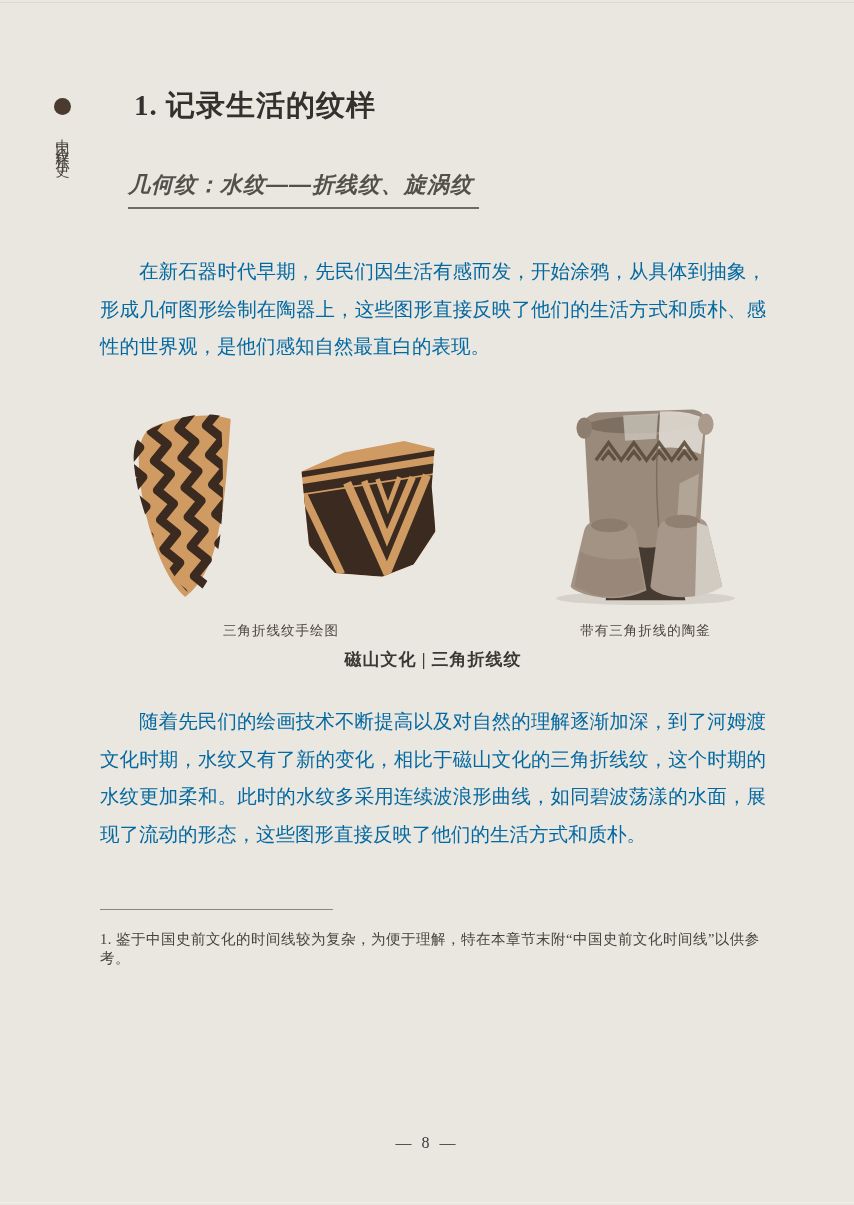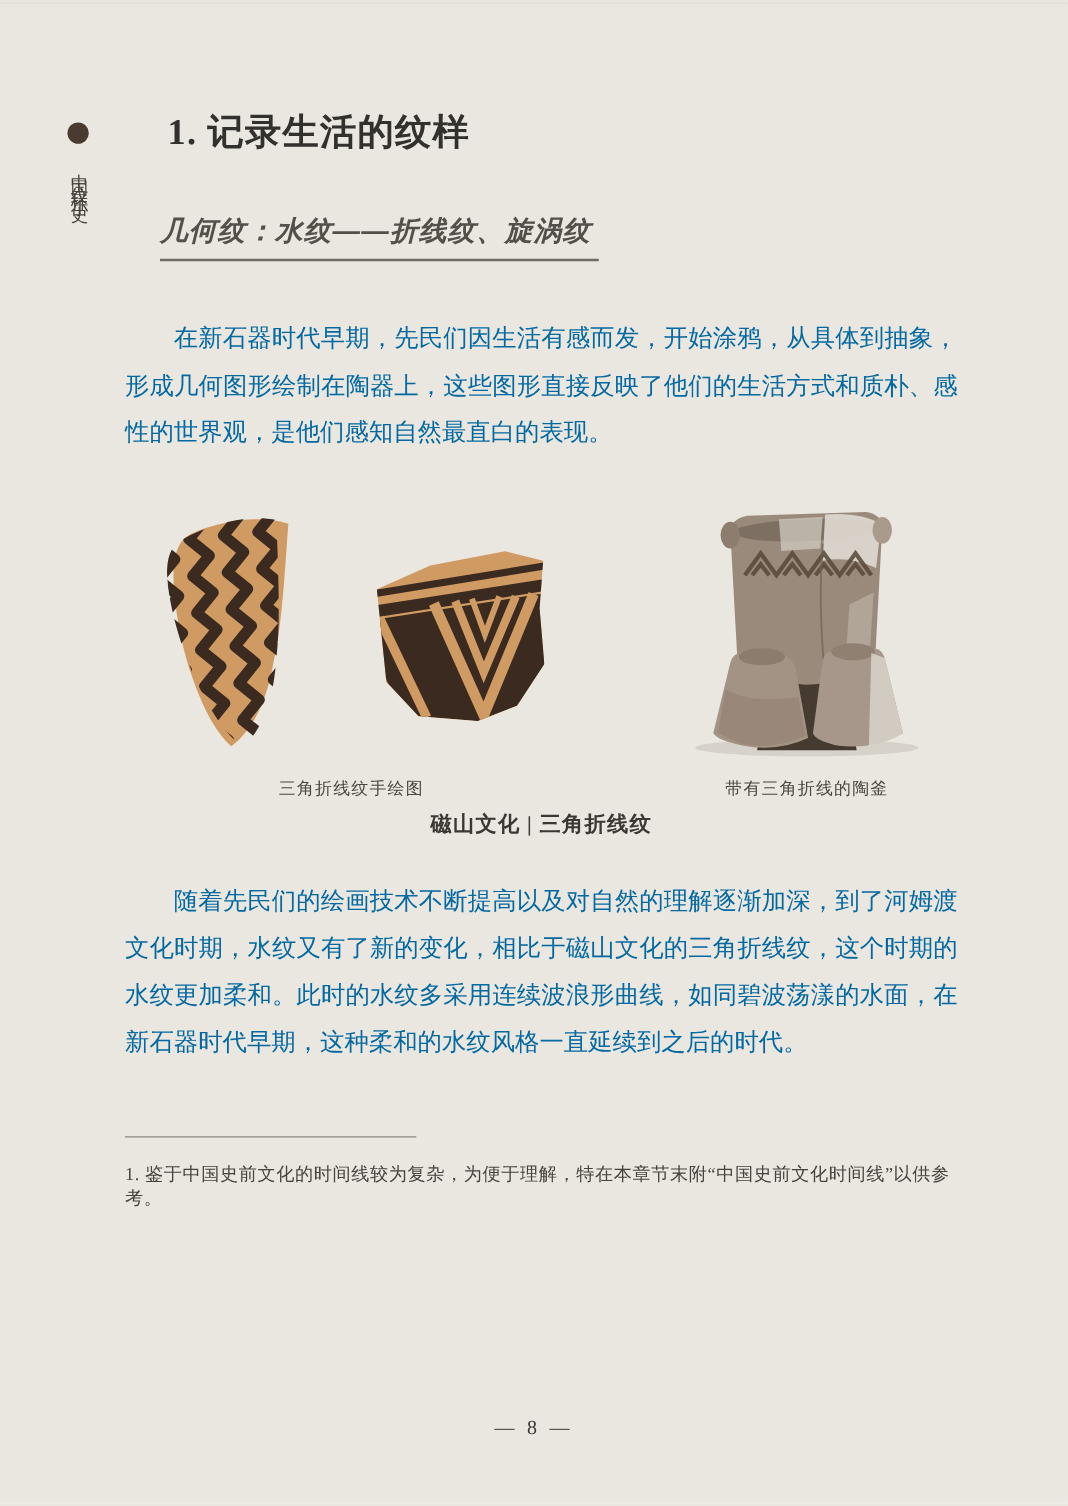--- a/index.html
+++ b/index.html
@@ -177,21 +177,21 @@
           <ellipse cx="153" cy="129" rx="18" ry="7" fill="#8f8071"></ellipse>
           <path d="M 168,130 L 179,134 L 194,196 Q 182,204 166,206 Z" fill="#d8d3cb" opacity="0.85"></path>
         </svg>
         <div class="fig-caption">带有三角折线的陶釜</div>
       </div>
 
     </div>
     <figcaption class="fig-main-caption">磁山文化 | 三角折线纹</figcaption>
   </figure>
 
-  <p class="body-text para-after-figure">随着先民们的绘画技术不断提高以及对自然的理解逐渐加深，到了河姆渡文化时期，水纹又有了新的变化，相比于磁山文化的三角折线纹，这个时期的水纹更加柔和。此时的水纹多采用连续波浪形曲线，如同碧波荡漾的水面，在新石器时代早期，这种柔和的水纹风格一直延续到之后的时代。</p>
+  <p class="body-text para-after-figure">随着先民们的绘画技术不断提高以及对自然的理解逐渐加深，到了河姆渡文化时期，水纹又有了新的变化，相比于磁山文化的三角折线纹，这个时期的水纹更加柔和。此时的水纹多采用连续波浪形曲线，如同碧波荡漾的水面，展现了流动的形态，这些图形直接反映了他们的生活方式和质朴。</p>
 
   <div class="footnote">
     <div class="footnote-rule"></div>
     <div class="footnote-text">1. 鉴于中国史前文化的时间线较为复杂，为便于理解，特在本章节末附“中国史前文化时间线”以供参考。</div>
   </div>
 
 </main>
 
 <div class="page-number">— 8 —</div>
 

